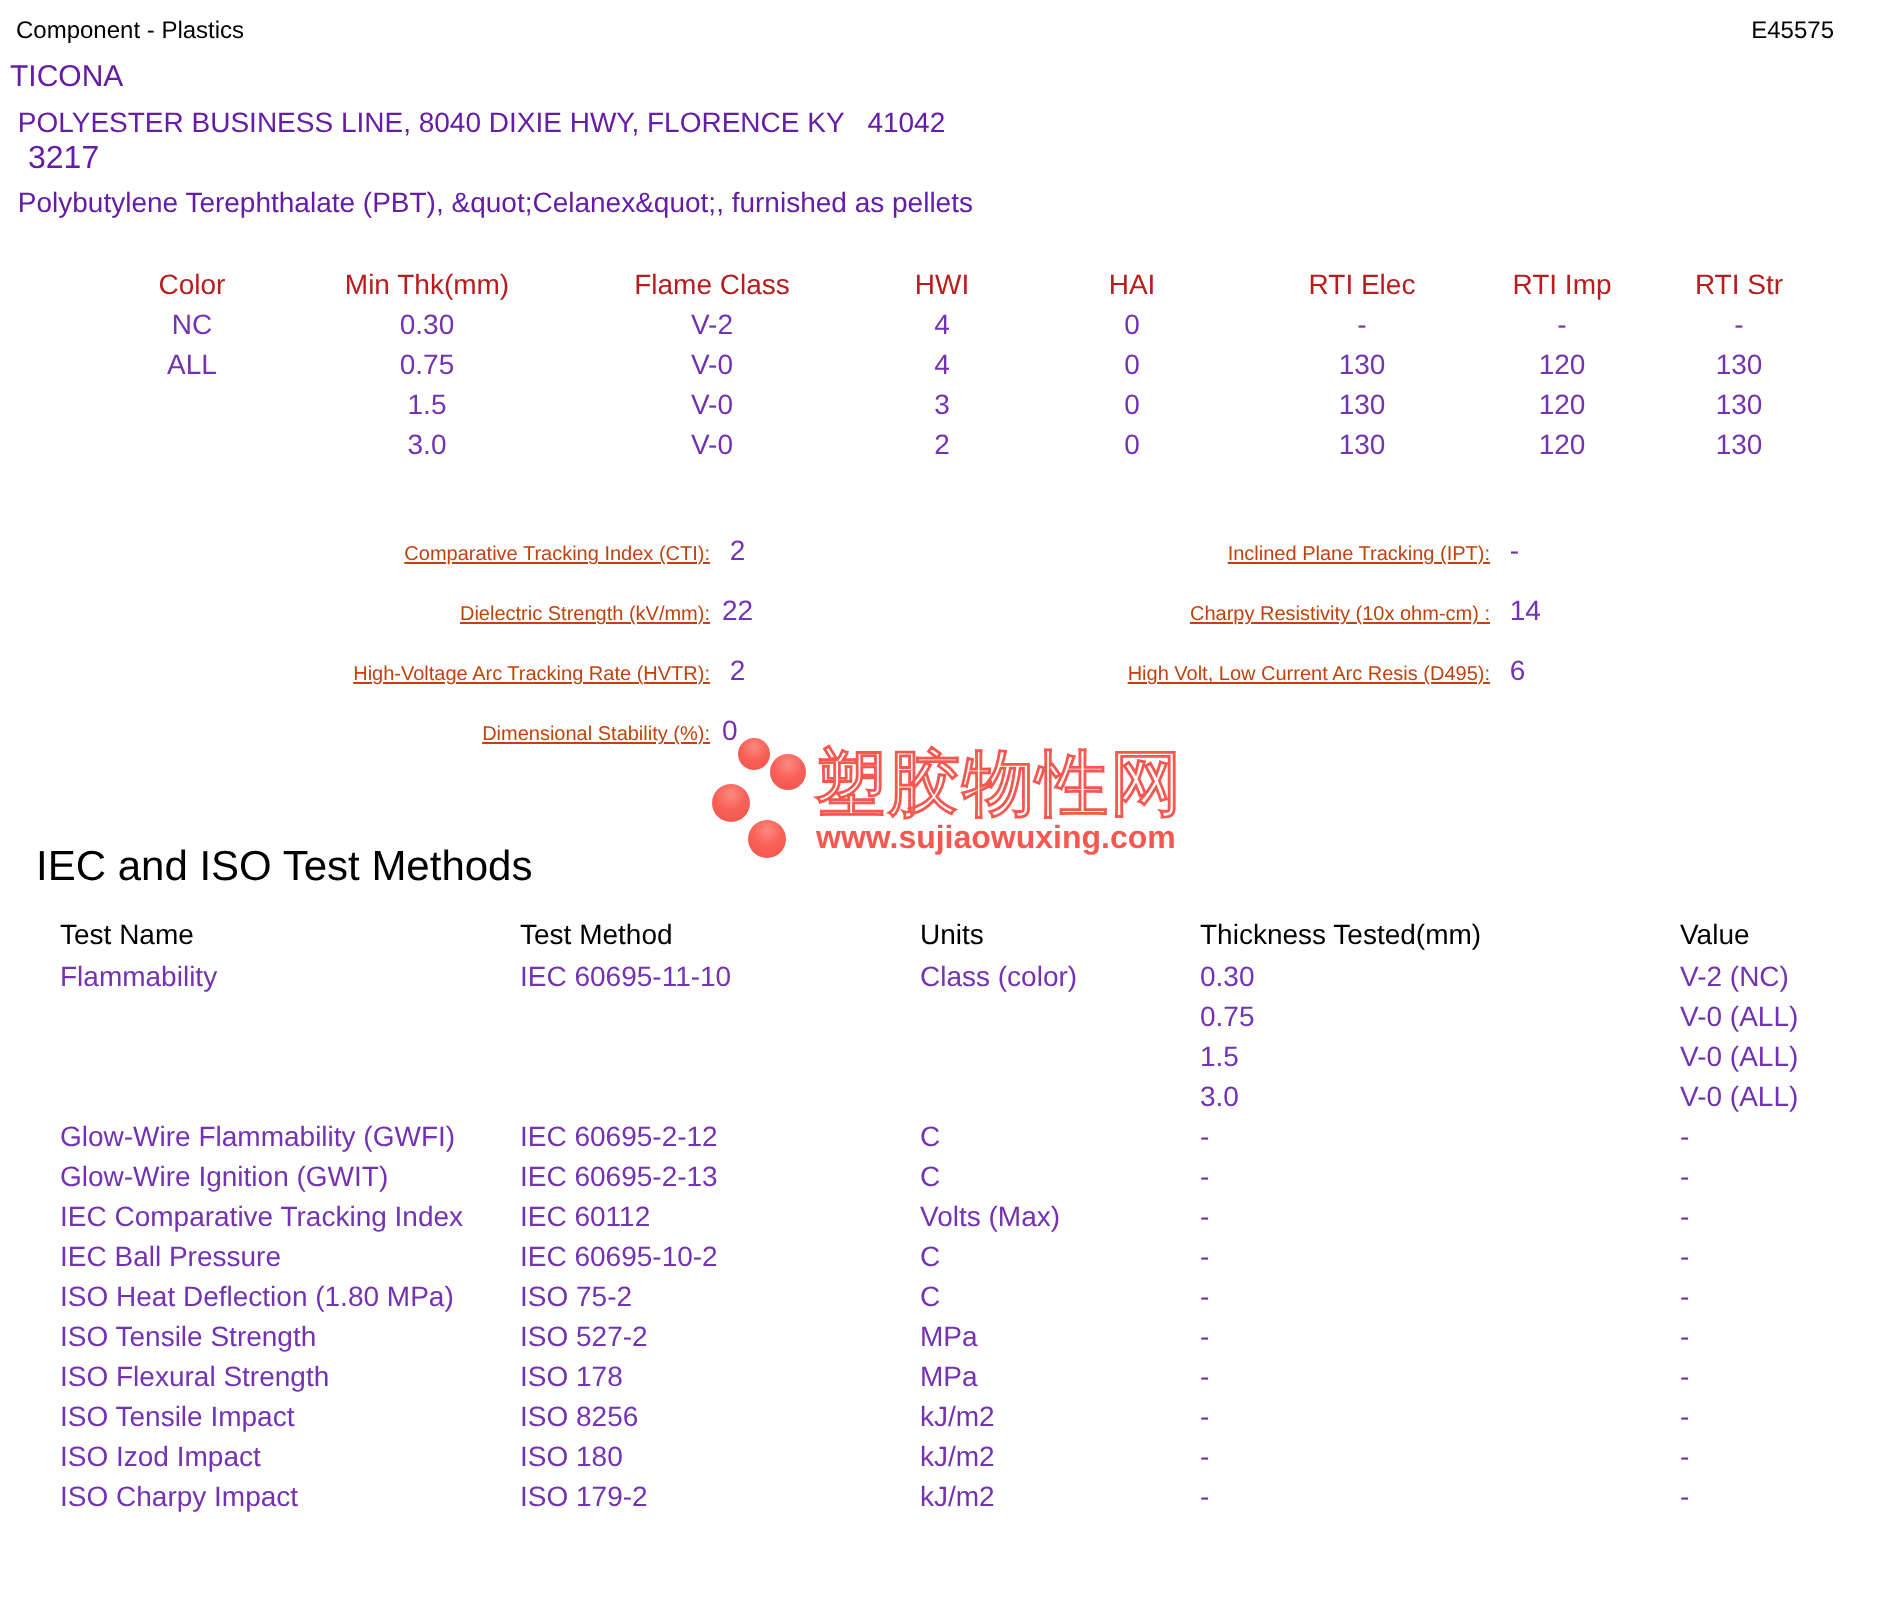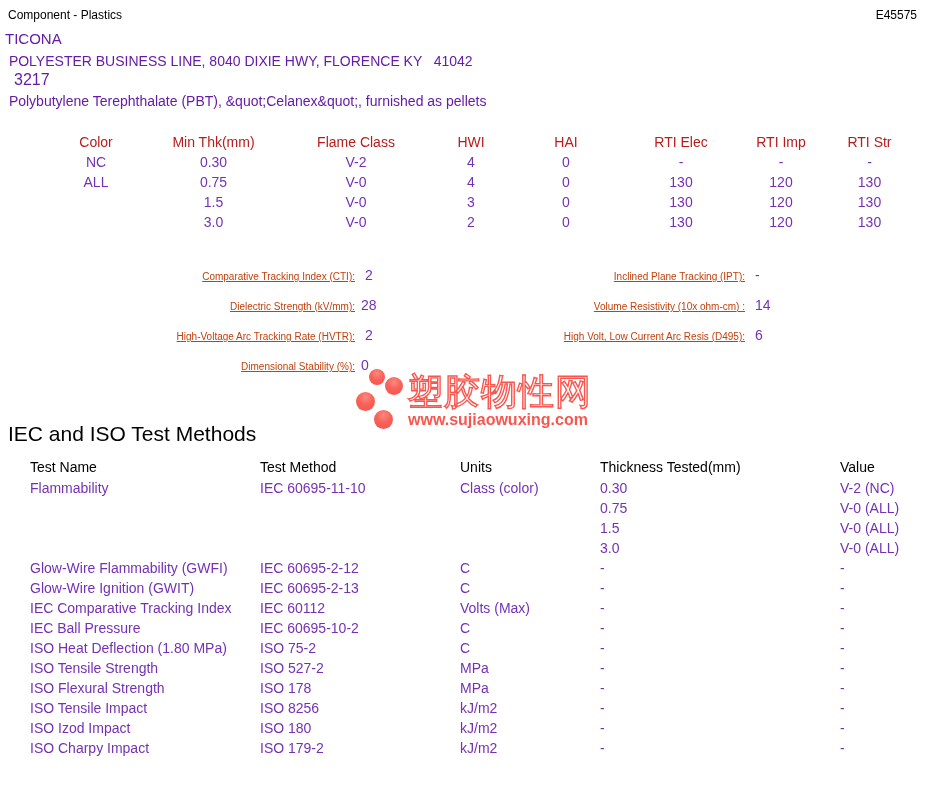--- a/index.html
+++ b/index.html
@@ -36,21 +36,21 @@
   .prop-label { display:inline-block; width:355px; text-align:right; font-size:10px; color:#c2410c; white-space:pre;text-decoration:underline; }
   .prop-value { margin-left:6px; font-size:14px; color:var(--purple); white-space:pre; }
 
   .wm-circle { position:absolute; border-radius:50%;
     background:radial-gradient(circle at 50% 28%, #fb8a80 0%, #f86158 45%, #f4534b 100%); }
   .wm-name { left:407px; top:372px; font-size:36px; line-height:40px; letter-spacing:1px;
     color:var(--red); -webkit-text-fill-color:#fff; -webkit-text-stroke:1.4px var(--red);
     font-family:"Liberation Sans","DejaVu Sans",sans-serif; }
   .wm-url { left:408px; top:411px; font-size:16px; font-weight:bold; color:var(--red); }
 
-  .section-heading { left:8px; top:421px; font-size:21px; line-height:25px; font-weight:normal; color:#000; margin:0; }
+  .section-heading { left:18px; top:421px; font-size:21px; line-height:25px; font-weight:normal; color:#000; margin:0; }
 
   .methods { left:30px; top:456px; width:905px; }
   .methods thead tr { height:22px; }
   .methods tbody tr { height:20px; }
   .methods th { color:#000; text-align:left; vertical-align:middle; }
   .methods td { color:var(--purple); text-align:left; vertical-align:middle; }
 </style>
 </head>
 <body>
 
@@ -131,38 +131,38 @@
       </tbody>
   </table>
 
   <div class="props-col props-left" id="props-left">
       <div class="prop-row">
         <span class="prop-label">Comparative Tracking Index (CTI):</span>
         <span class="prop-value"> 2</span>
       </div>
       <div class="prop-row">
         <span class="prop-label">Dielectric Strength (kV/mm):</span>
-        <span class="prop-value">28</span>
+        <span class="prop-value">22</span>
       </div>
       <div class="prop-row">
         <span class="prop-label">High-Voltage Arc Tracking Rate (HVTR):</span>
         <span class="prop-value"> 2</span>
       </div>
       <div class="prop-row">
         <span class="prop-label">Dimensional Stability (%):</span>
         <span class="prop-value">0</span>
       </div>
     </div>
   <div class="props-col props-right" id="props-right">
       <div class="prop-row">
         <span class="prop-label">Inclined Plane Tracking (IPT):</span>
         <span class="prop-value"> -</span>
       </div>
       <div class="prop-row">
-        <span class="prop-label">Volume Resistivity (10x ohm-cm) :</span>
+        <span class="prop-label">Charpy Resistivity (10x ohm-cm) :</span>
         <span class="prop-value"> 14</span>
       </div>
       <div class="prop-row">
         <span class="prop-label">High Volt, Low Current Arc Resis (D495):</span>
         <span class="prop-value"> 6</span>
       </div>
     </div>
 
   <div id="wm-circles">
       <div class="wm-circle" style="left: 369px; top: 369px; width: 16px; height: 16px;"></div>

